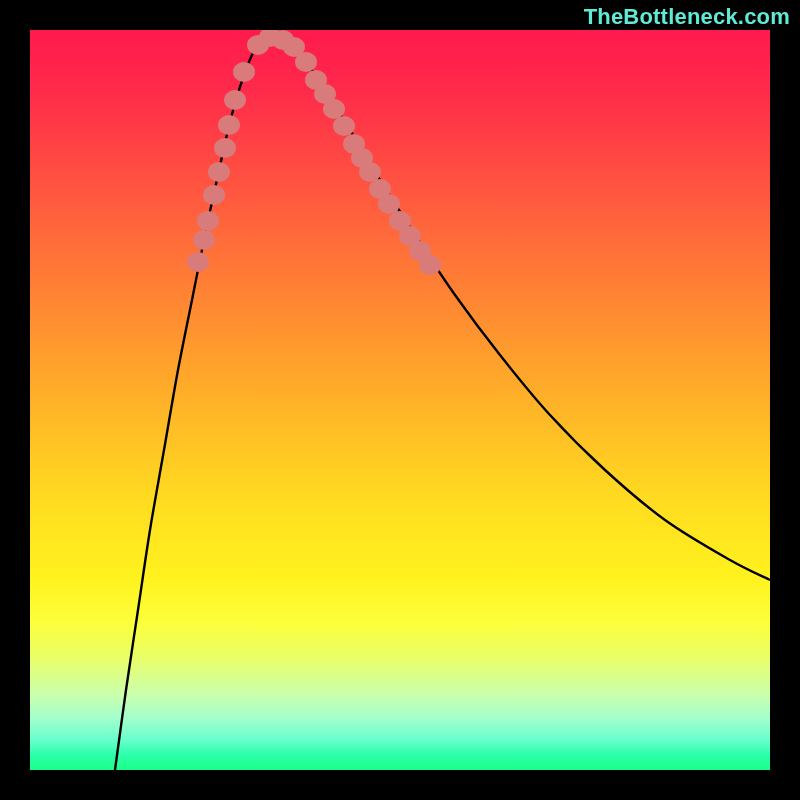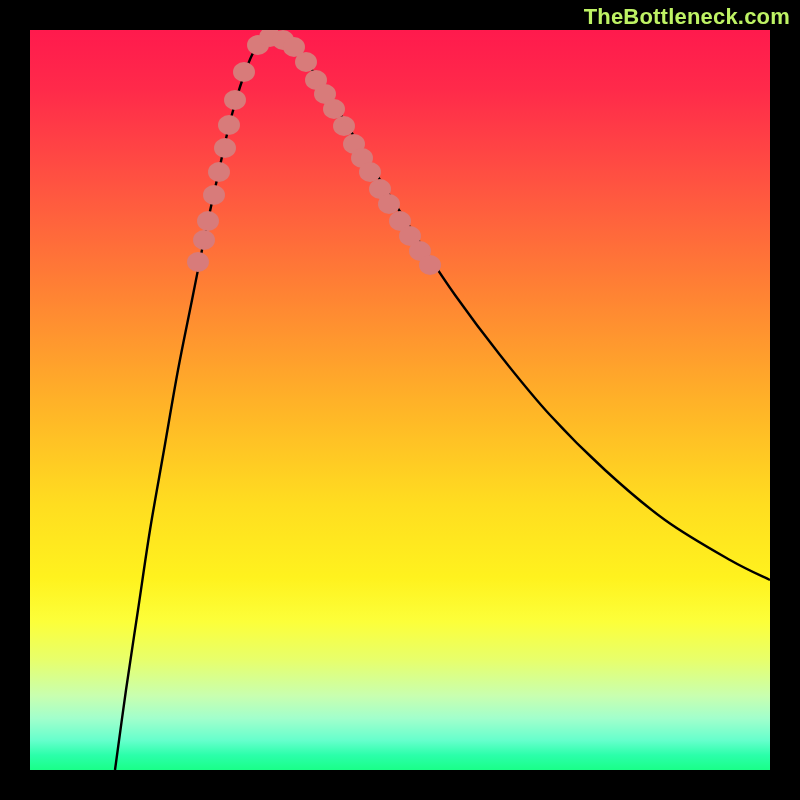--- a/index.html
+++ b/index.html
@@ -44,21 +44,21 @@
       #a2ffcc 93%,
       #66ffcc 96%,
       #2bffaa 98%,
       #1aff88 100%
     );
   }
   .watermark {
     position: absolute;
     top: 4px;
     right: 10px;
-    color: #bef264;
+    color: #5eead4;
     font-size: 22px;
     font-weight: 600;
     letter-spacing: 0.2px;
     user-select: none;
   }
   svg.curve {
     position: absolute;
     inset: 0;
   }
 </style>

